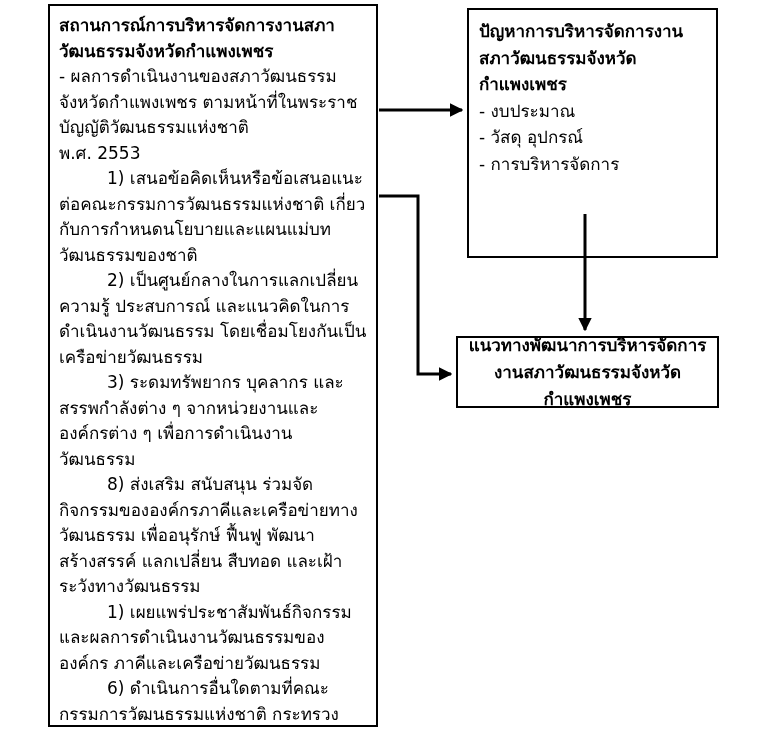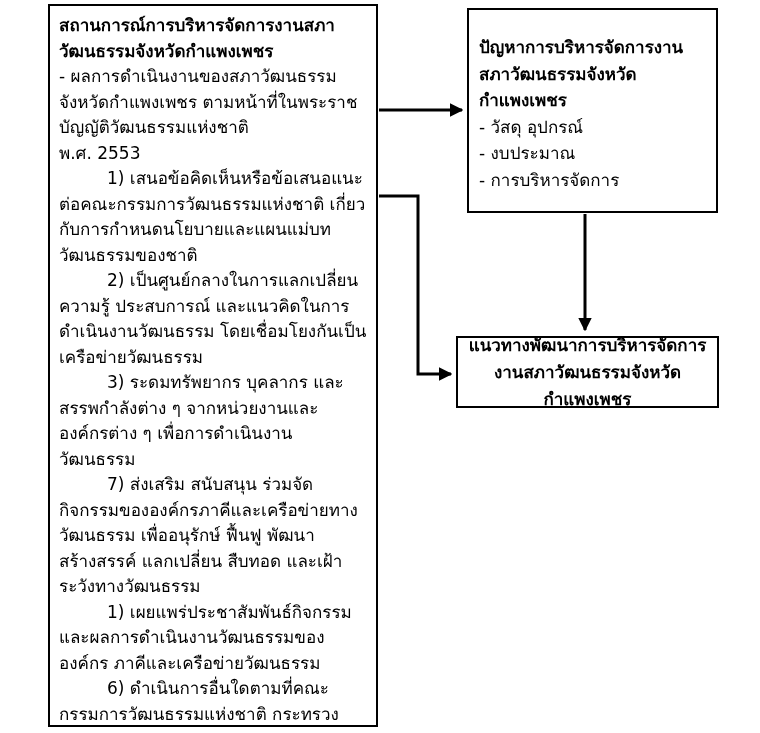--- a/index.html
+++ b/index.html
@@ -37,22 +37,22 @@
     margin: 0;
     padding: 0;
   }
   .bold { font-weight: bold; }
   .numbered-item { text-indent: 48px; }
   
   .problems-box {
     left: 467px;
     top: 8px;
     width: 251px;
-    height: 205px;
-    padding: 24px 10px;
+    height: 250px;
+    padding: 8px 10px;
     font-size: 17px;
     line-height: 26.5px;
     overflow: hidden;
   }
   .problems-box p { margin: 0; padding: 0; }
   .sub-item { padding-left: 50px; }
   
   .guidelines-box {
     left: 456px;
     top: 336px;
@@ -82,29 +82,29 @@
 
 <div class="canvas">
 
   <div class="box situation-box">
     <p class="bold">สถานการณ์การบริหารจัดการงานสภาวัฒนธรรมจังหวัดกำแพงเพชร</p>
     <p>- ผลการดำเนินงานของสภาวัฒนธรรมจังหวัดกำแพงเพชร ตามหน้าที่ในพระราชบัญญัติวัฒนธรรมแห่งชาติ</p>
     <p>พ.ศ. 2553</p>
     <p class="numbered-item">1) เสนอข้อคิดเห็นหรือข้อเสนอแนะต่อคณะกรรมการวัฒนธรรมแห่งชาติ เกี่ยวกับการกำหนดนโยบายและแผนแม่บทวัฒนธรรมของชาติ</p>
     <p class="numbered-item">2) เป็นศูนย์กลางในการแลกเปลี่ยนความรู้ ประสบการณ์ และแนวคิดในการดำเนินงานวัฒนธรรม โดยเชื่อมโยงกันเป็นเครือข่ายวัฒนธรรม</p>
     <p class="numbered-item">3) ระดมทรัพยากร บุคลากร และสรรพกำลังต่าง ๆ จากหน่วยงานและองค์กรต่าง ๆ เพื่อการดำเนินงานวัฒนธรรม</p>
-    <p class="numbered-item">7) ส่งเสริม สนับสนุน ร่วมจัดกิจกรรมขององค์กรภาคีและเครือข่ายทาง วัฒนธรรม เพื่ออนุรักษ์ ฟื้นฟู พัฒนา สร้างสรรค์ แลกเปลี่ยน สืบทอด และเฝ้าระวังทางวัฒนธรรม</p>
+    <p class="numbered-item">8) ส่งเสริม สนับสนุน ร่วมจัดกิจกรรมขององค์กรภาคีและเครือข่ายทาง วัฒนธรรม เพื่ออนุรักษ์ ฟื้นฟู พัฒนา สร้างสรรค์ แลกเปลี่ยน สืบทอด และเฝ้าระวังทางวัฒนธรรม</p>
     <p class="numbered-item">1) เผยแพร่ประชาสัมพันธ์กิจกรรม และผลการดำเนินงานวัฒนธรรมของ องค์กร ภาคีและเครือข่ายวัฒนธรรม</p>
     <p class="numbered-item">6) ดำเนินการอื่นใดตามที่คณะกรรมการวัฒนธรรมแห่งชาติ กระทรวง วัฒนธรรม จังหวัด หรือหน่วยงานอื่น ๆ ขอความร่วมมือทางวัฒนธรรม</p>
   </div>
 
   <div class="box problems-box">
     <p class="bold">ปัญหาการบริหารจัดการงานสภาวัฒนธรรมจังหวัดกำแพงเพชร</p>
+    <p class="sub-item">- งบประมาณ</p>
     <p class="sub-item">- วัสดุ อุปกรณ์</p>
-    <p class="sub-item">- งบประมาณ</p>
     <p class="sub-item">- การบริหารจัดการ</p>
   </div>
 
   <div class="box guidelines-box">
     <span>แนวทางพัฒนาการบริหารจัดการงานสภาวัฒนธรรมจังหวัดกำแพงเพชร</span>
   </div>
 
   <svg class="arrows-overlay" viewBox="0 0 760 733" xmlns="http://www.w3.org/2000/svg">
     <defs>
       <marker id="arrowhead" viewBox="0 0 10 10" refX="9" refY="5" markerWidth="4.5" markerHeight="4.5" orient="auto-start-reverse">

